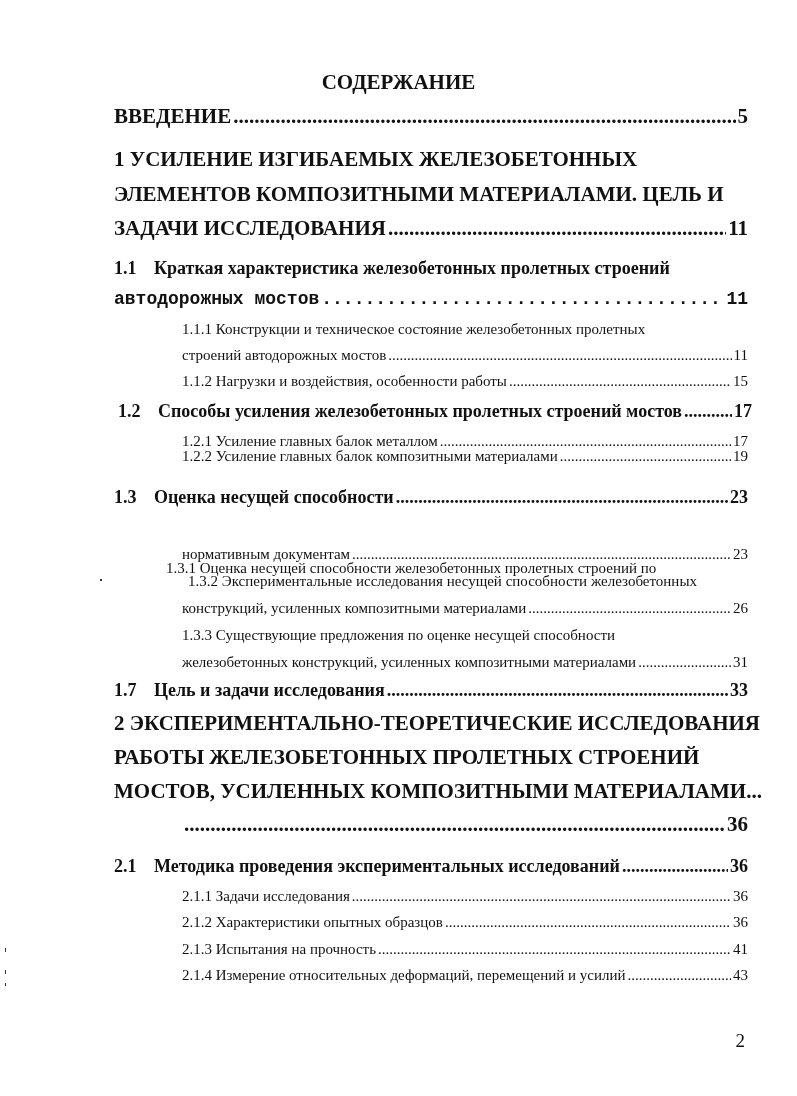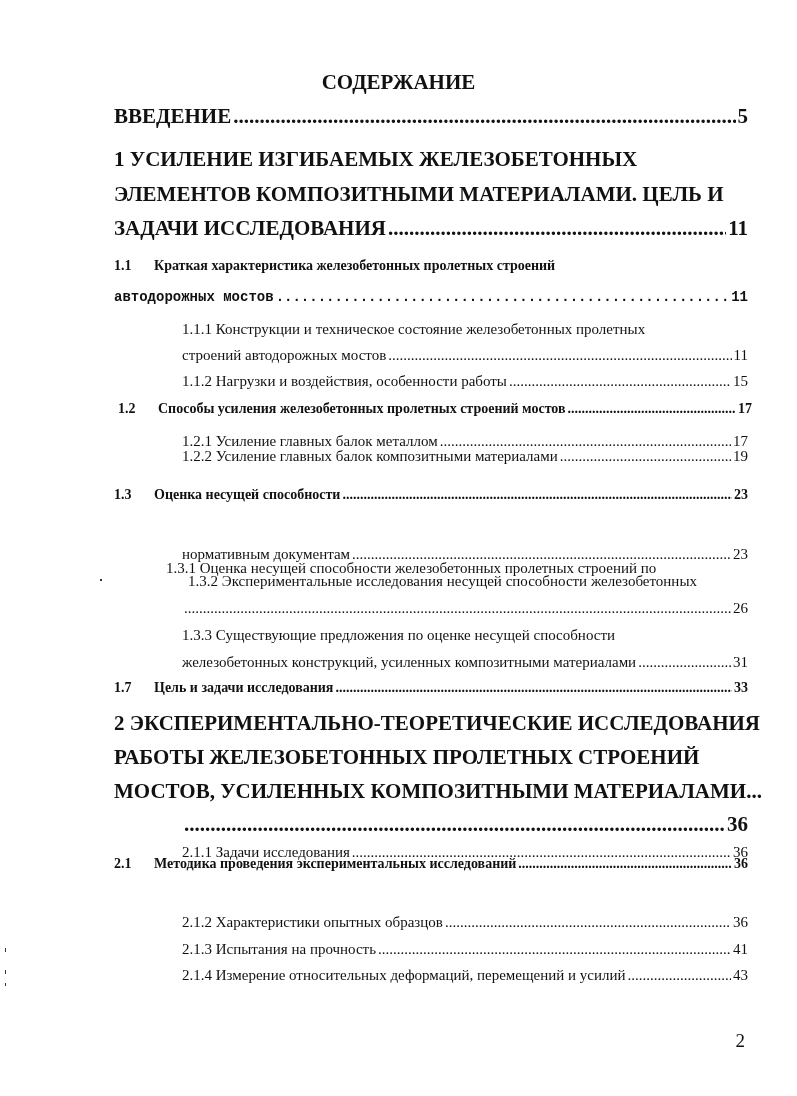--- a/index.html
+++ b/index.html
@@ -4,21 +4,21 @@
 <style>
   html, body { margin:0; padding:0; background:#fff; }
   body { width:797px; height:1096px; position:relative; overflow:hidden;
          font-family:"Liberation Serif", "DejaVu Serif", serif; color:#111; }
   .title { position:absolute; left:0; width:797px; top:70px; text-align:center;
            font-weight:bold; font-size:21px; }
   .row { position:absolute; display:flex; align-items:flex-start; white-space:nowrap; }
   .dots { flex:1; overflow:hidden; margin:0 2px; }
   .dots::after { content:"........................................................................................................................................................................................................................................................................................................"; letter-spacing:0; }
   .big { font-weight:bold; font-size:21px; }
-  .sec { font-weight:bold; font-size:14px; }
+  .sec { font-weight:bold; font-size:18px; }
   .sub { font-size:15px; }
   .line { position:absolute; white-space:nowrap; }
   .num { display:inline-block; width:40px; }
   .pagenum { position:absolute; right:52px; top:1030px; font-size:19px; }
   .speck { position:absolute; width:2px; height:2px; background:#333; }
 </style>
 </head>
 <body>
 
 <div class="title">СОДЕРЖАНИЕ</div>
@@ -82,20 +82,21 @@
     <span>23</span>
 </div>
 <div class="line sub" style="left:166px; top:519px;margin-top:41px;">1.3.1 Оценка несущей способности железобетонных пролетных строений по</div>
 <div class="row sub" style="left:182px; width:566px; top:546px;">
   <span>нормативным документам</span>
     <span class="dots"></span>
     <span>23</span>
 </div>
 <div class="line sub" style="left:188px; top:573px;">1.3.2 Экспериментальные исследования несущей способности железобетонных</div>
 <div class="row sub" style="left:182px; width:566px; top:600px;">
+  <span>конструкций, усиленных композитными материалами</span>
     <span class="dots"></span>
     <span>26</span>
 </div>
 <div class="line sub" style="left:182px; top:627px;">1.3.3 Существующие предложения по оценке несущей способности</div>
 <div class="row sub" style="left:182px; width:566px; top:654px;">
   <span>железобетонных конструкций, усиленных композитными материалами</span>
     <span class="dots"></span>
     <span>31</span>
 </div>
 
@@ -113,21 +114,21 @@
   <span class="dots" style="margin-left:0"></span>
     <span>36</span>
 </div>
 
 <div class="row sec" style="left:114px; width:634px; top:856px;">
   <span class="num">2.1</span>
     <span>Методика проведения экспериментальных исследований</span>
     <span class="dots"></span>
     <span>36</span>
 </div>
-<div class="row sub" style="left:182px; width:566px; top:844px;">
+<div class="row sub" style="left:182px; width:566px; top:888px;">
   <span>2.1.1 Задачи исследования</span>
     <span class="dots"></span>
     <span>36</span>
 </div>
 <div class="row sub" style="left:182px; width:566px; top:914px;">
   <span>2.1.2 Характеристики опытных образцов</span>
     <span class="dots"></span>
     <span>36</span>
 </div>
 <div class="row sub" style="left:182px; width:566px; top:941px;">

